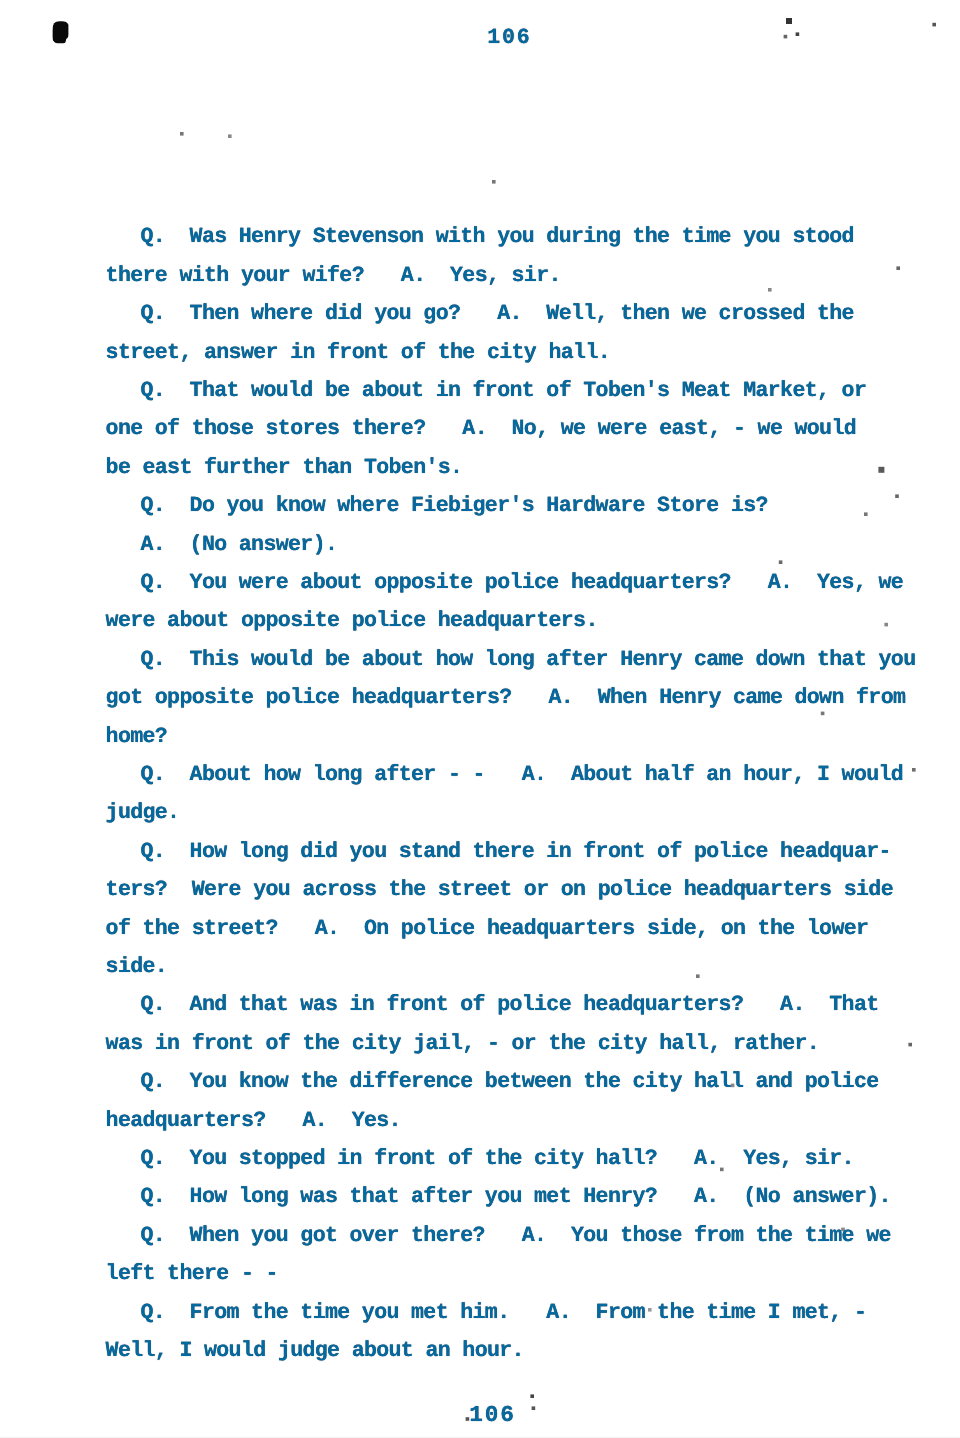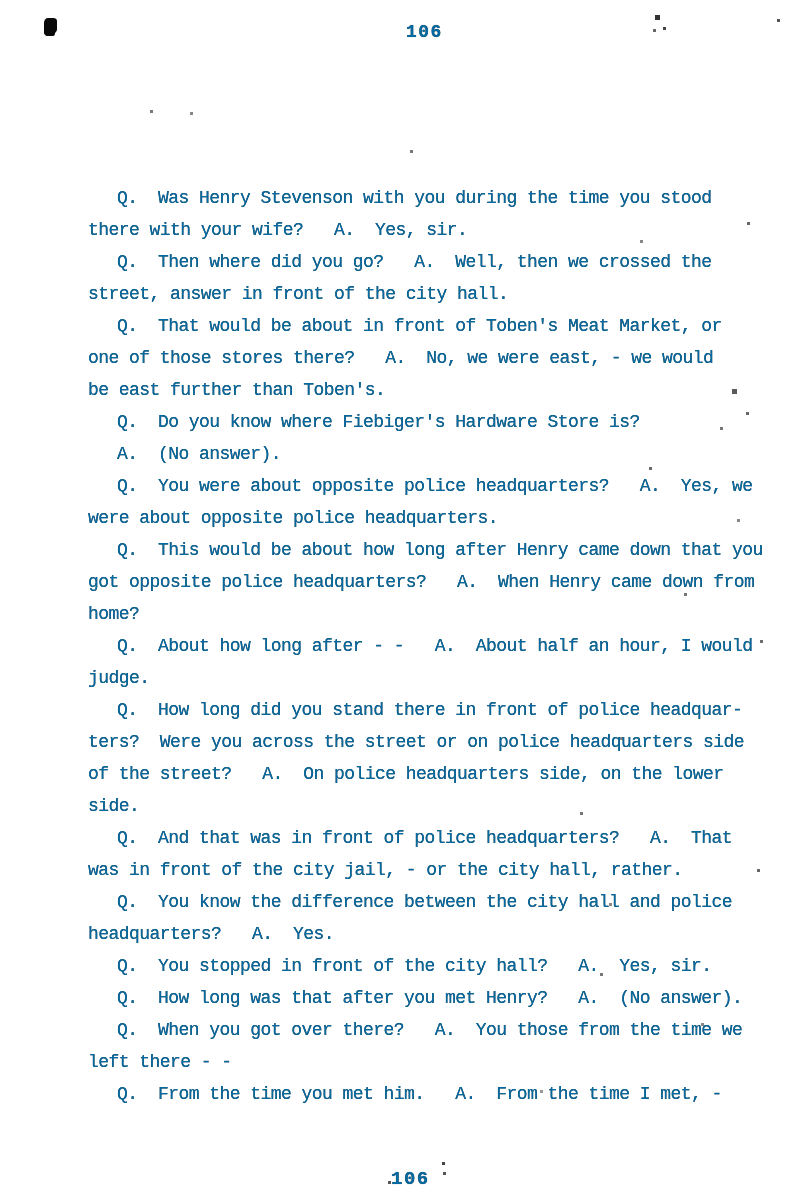--- a/index.html
+++ b/index.html
@@ -31,21 +31,21 @@
   }
   .pageno.top    { left: 406px; top: 22px; }
   .pageno.bottom { left: 391px; top: 1168px; font-size: 19px; }
 
   .body { position: absolute; left: 88px; top: 182px; }
   .line {
     white-space: pre;
     height: 32px;
     line-height: 32px;
     font-size: 18px;
-    font-weight: 400;
+    font-weight: 700;
     letter-spacing: -0.55px;
     text-shadow: 0 0 0.6px rgba(10,10,10,.8);
   }
   .line.indent { padding-left: 29px; }
 
   
   .specks {
     position: absolute; left: 0; top: 0;
     width: 3px; height: 3px; background: transparent;
     box-shadow:
@@ -107,15 +107,16 @@
       <div class="line">side.</div>
       <div class="line indent">Q.  And that was in front of police headquarters?   A.  That</div>
       <div class="line">was in front of the city jail, - or the city hall, rather.</div>
       <div class="line indent">Q.  You know the difference between the city hall and police</div>
       <div class="line">headquarters?   A.  Yes.</div>
       <div class="line indent">Q.  You stopped in front of the city hall?   A.  Yes, sir.</div>
       <div class="line indent">Q.  How long was that after you met Henry?   A.  (No answer).</div>
       <div class="line indent">Q.  When you got over there?   A.  You those from the time we</div>
       <div class="line">left there - -</div>
       <div class="line indent">Q.  From the time you met him.   A.  From the time I met, -</div>
+      <div class="line">Well, I would judge about an hour.</div>
     </main>
   <div class="pageno bottom">106</div>
 </div>
 
 </body></html>

